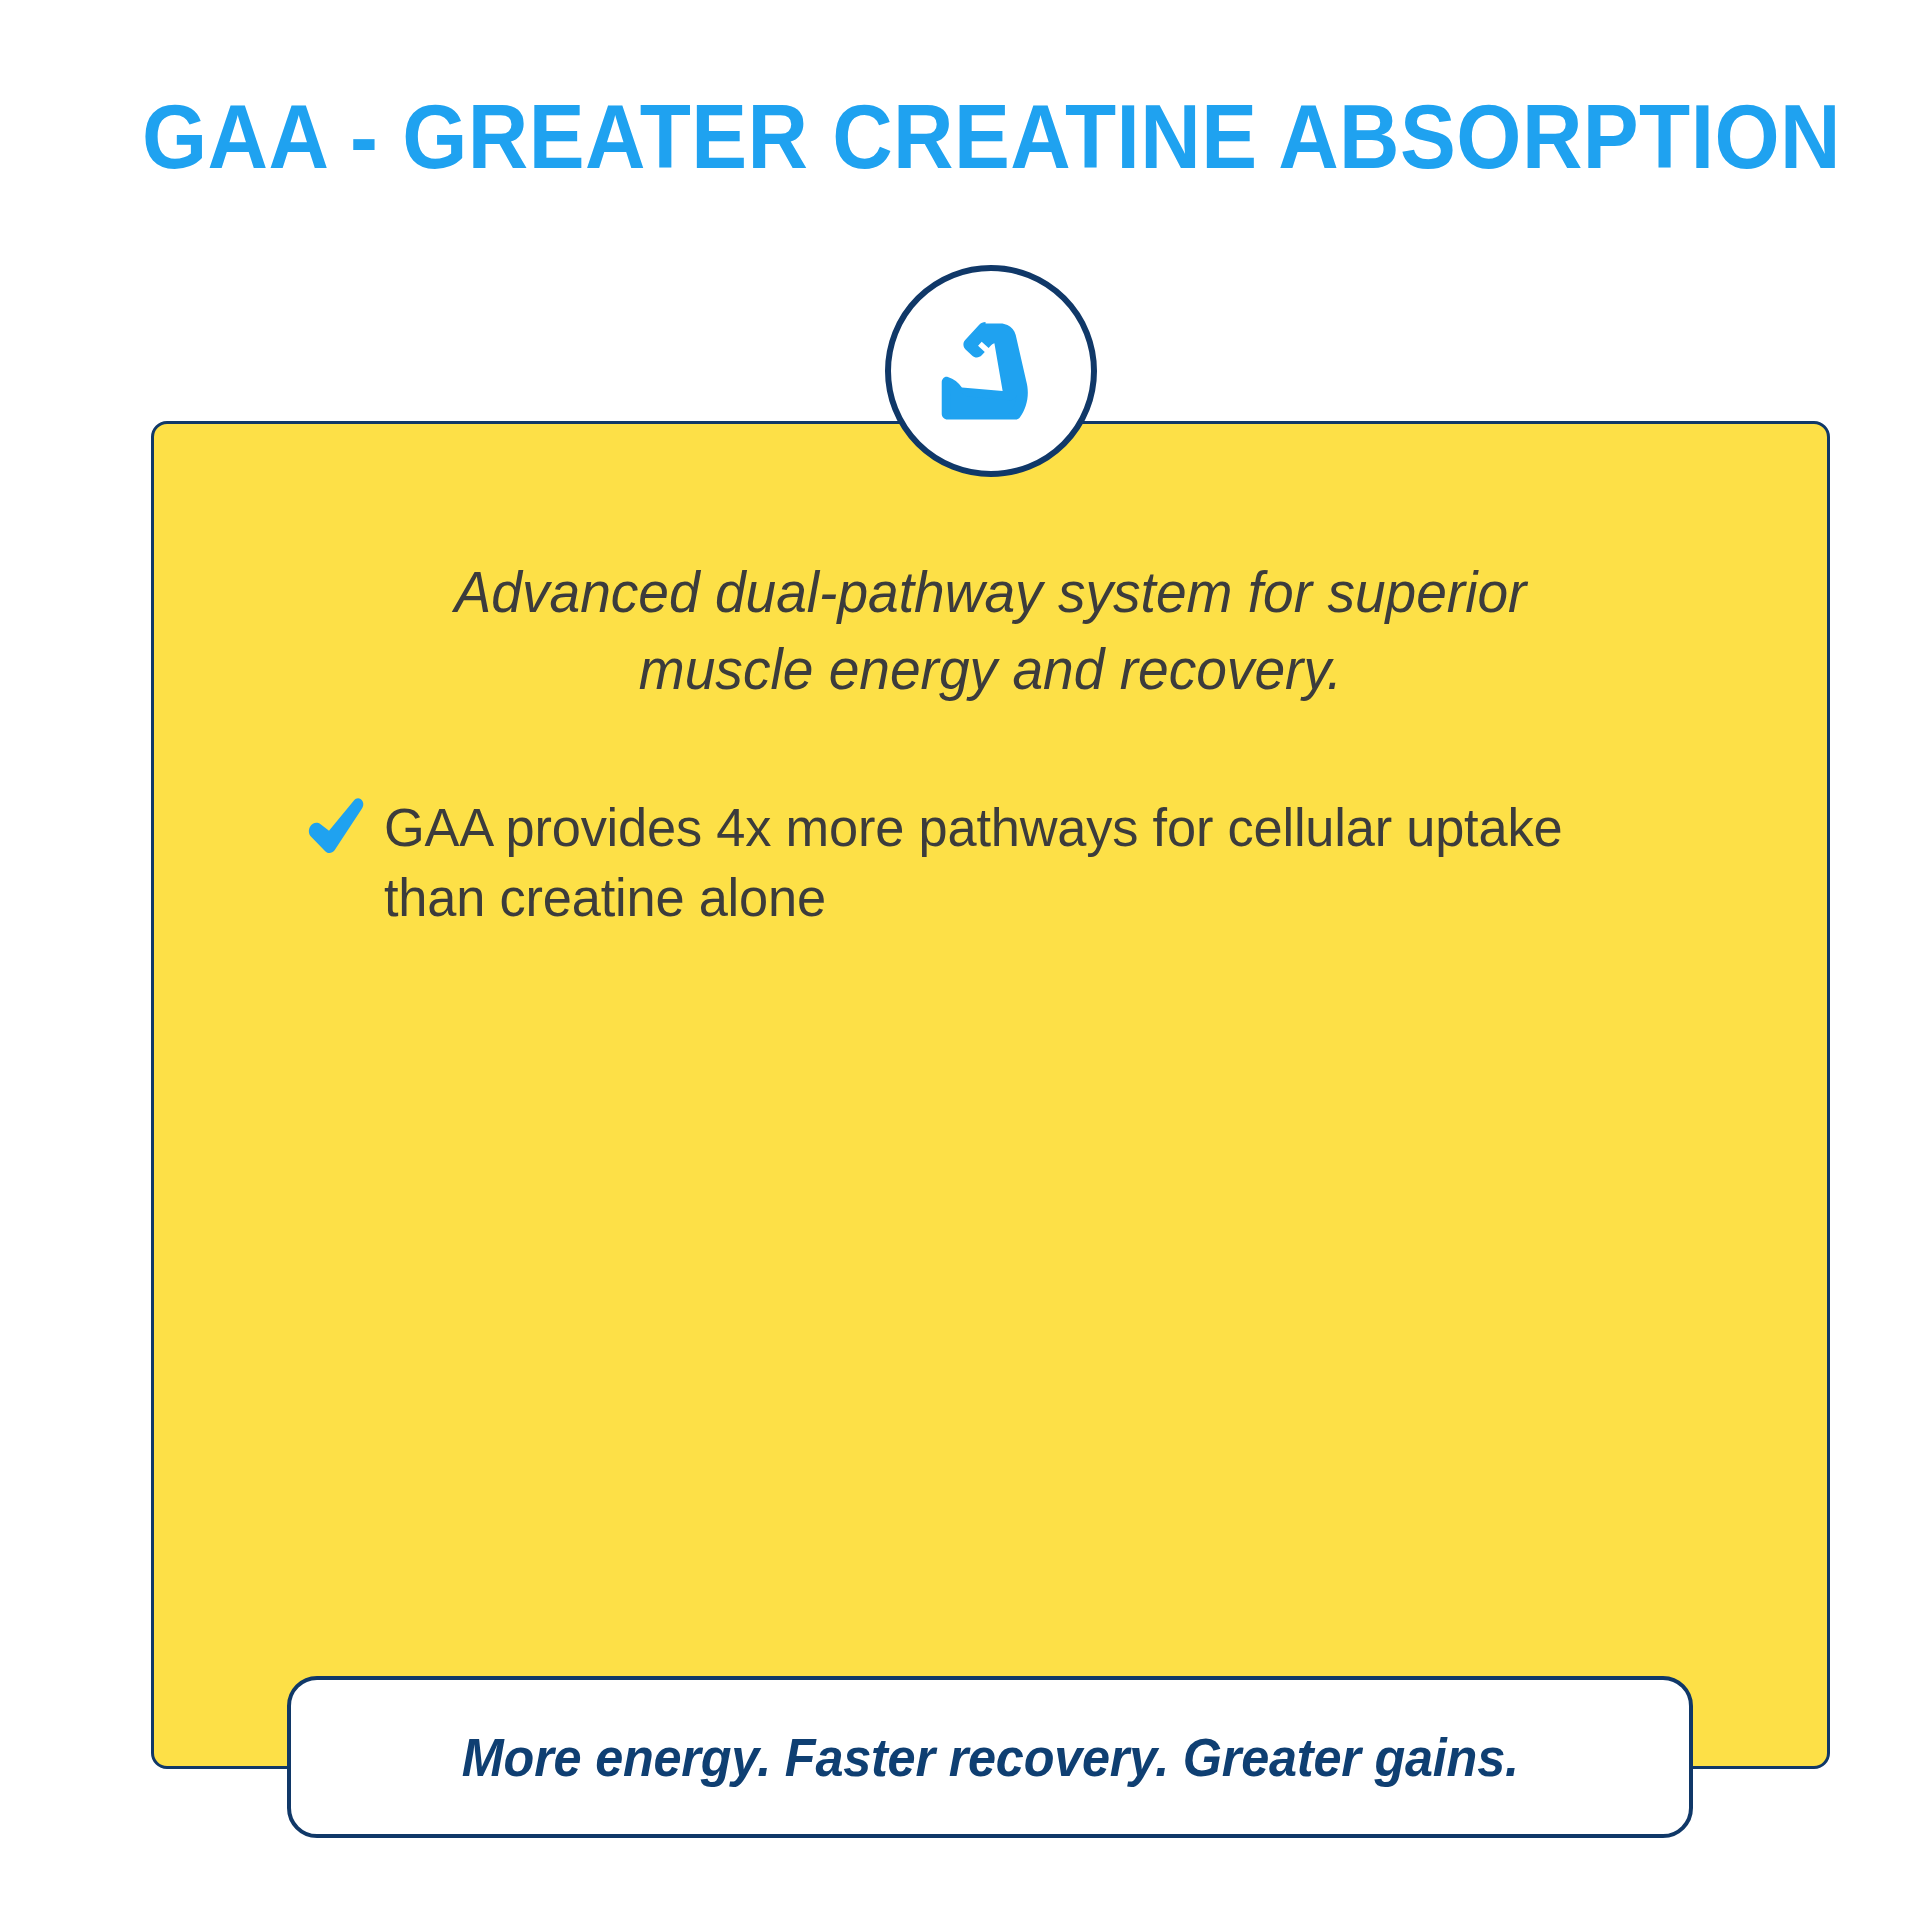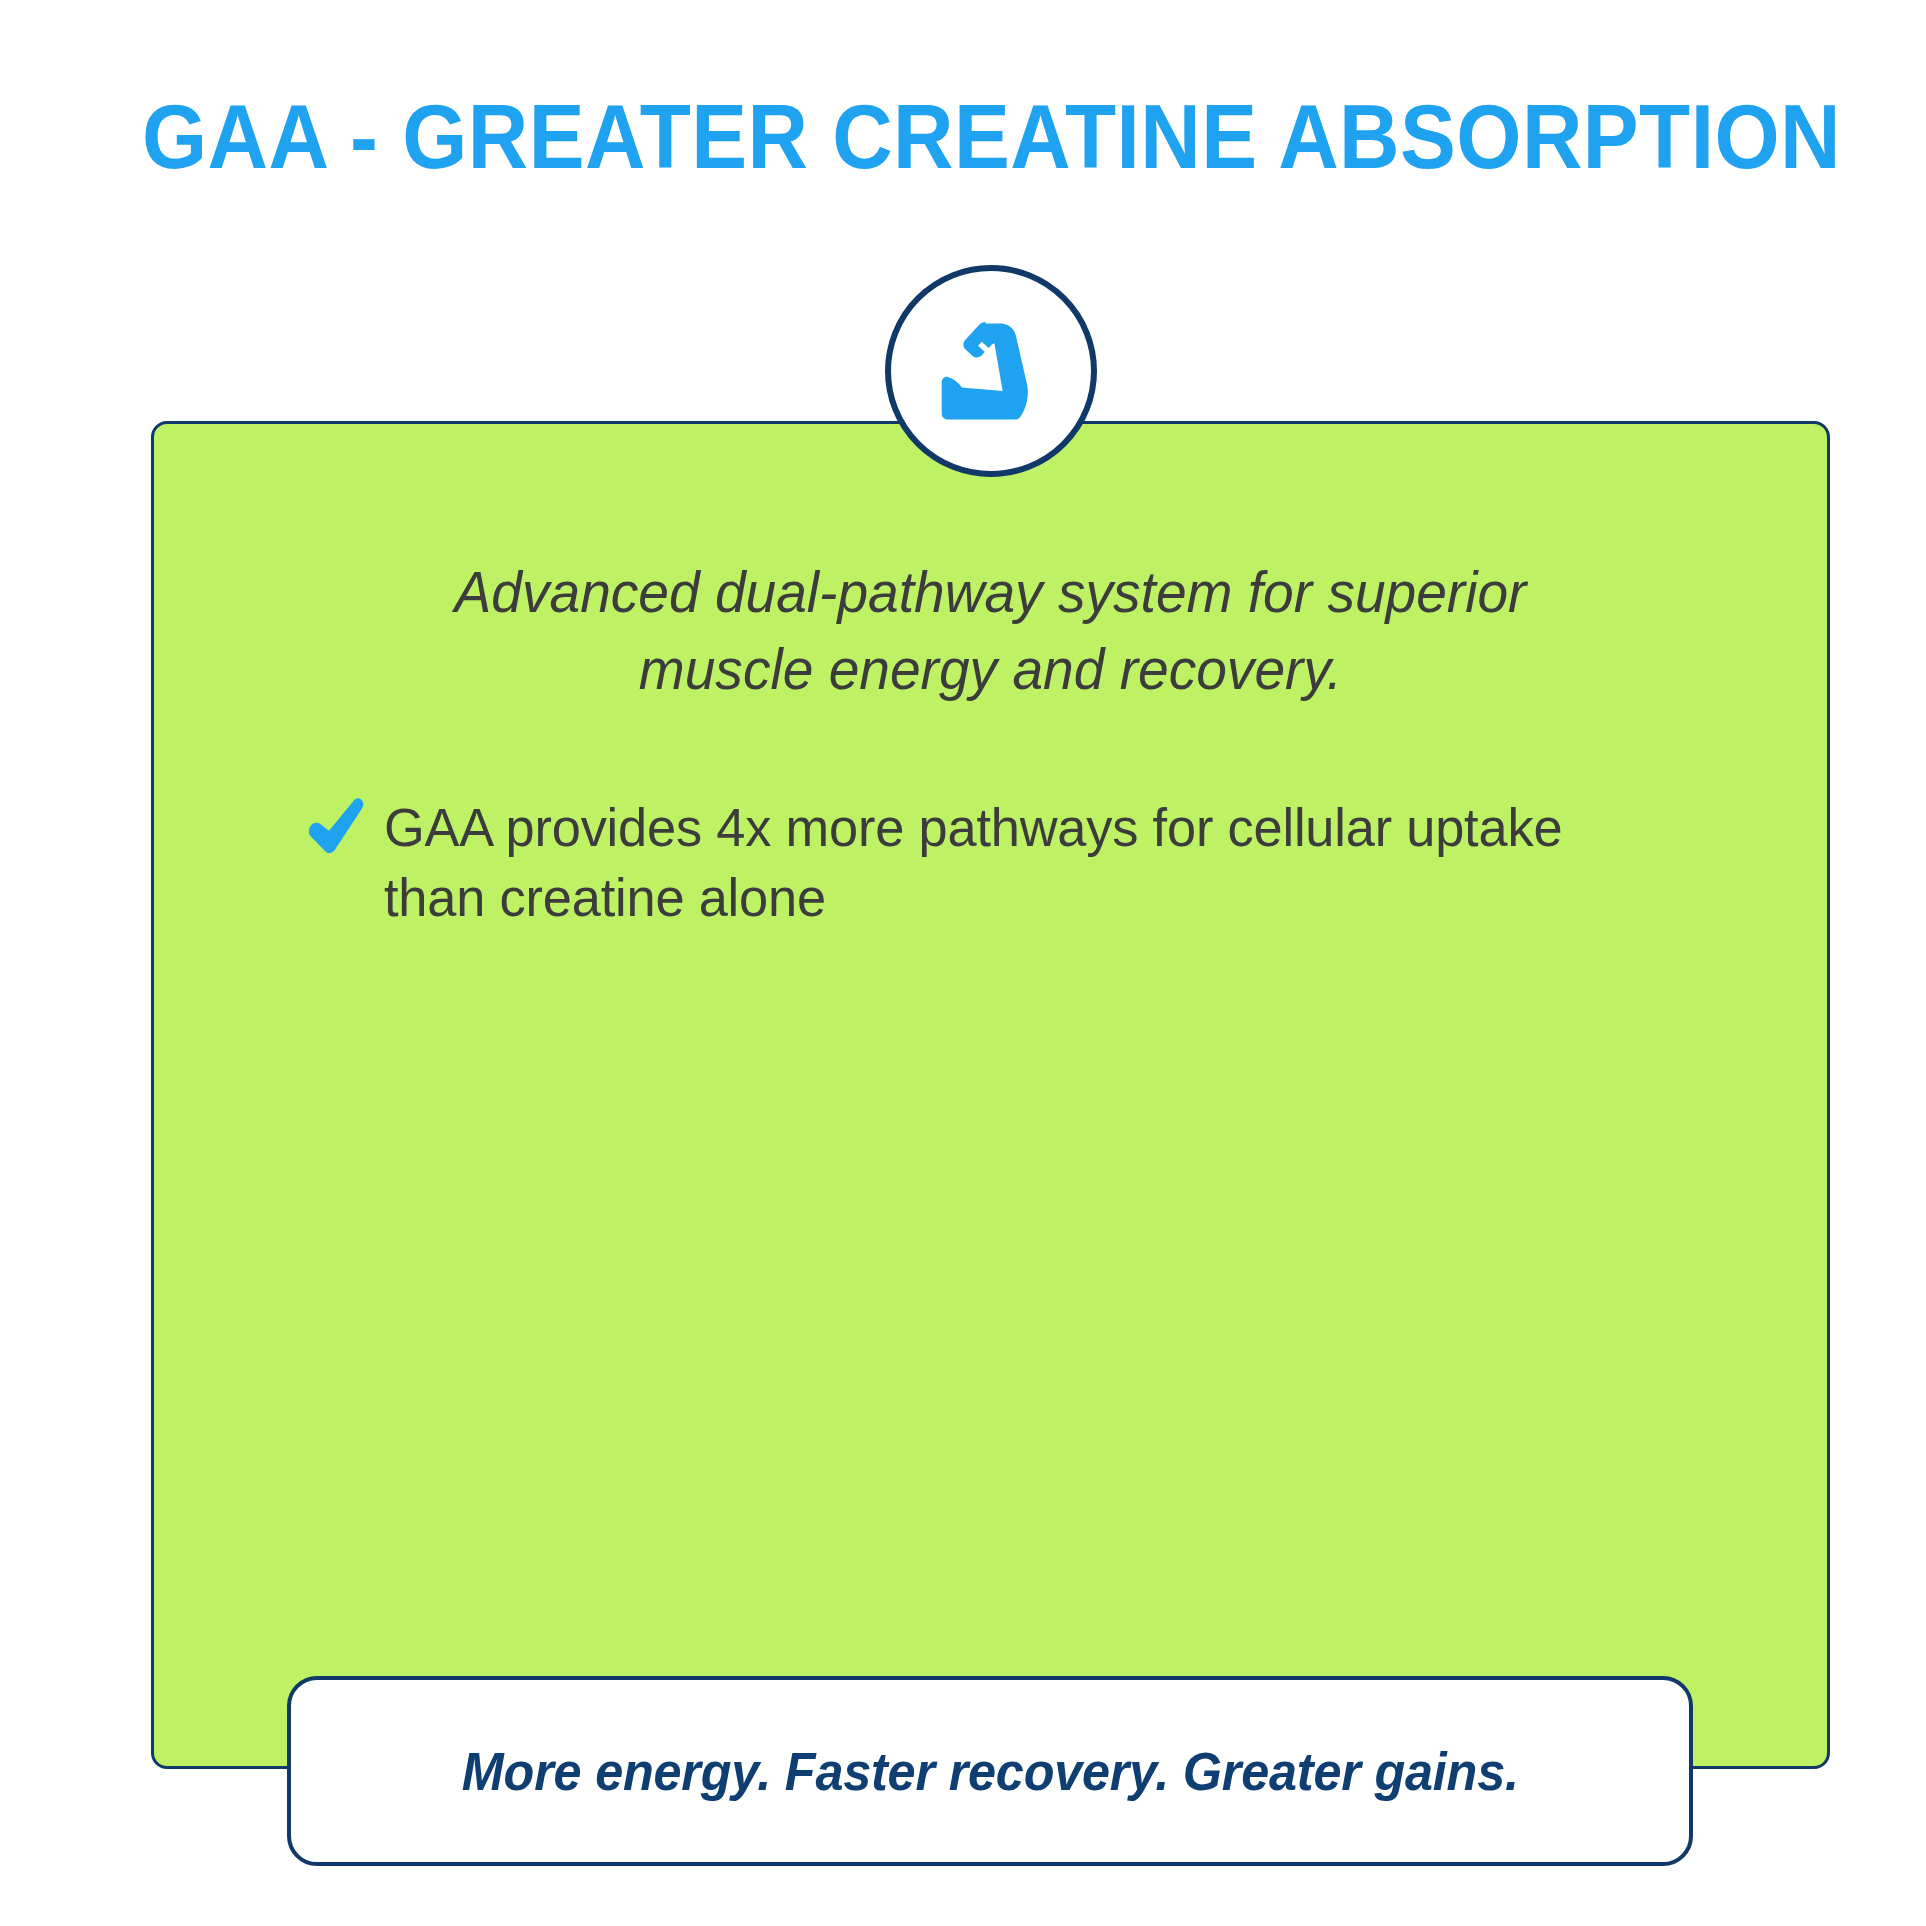--- a/index.html
+++ b/index.html
@@ -41,21 +41,21 @@
   }
 
   
   .card {
     position: absolute;
     left: 123px;
     top: 421px;
     width: 1679px;
     height: 1348px;
     box-sizing: border-box;
-    background: #bef264;
+    background: #fde047;
     border: 3px solid #103868;
     border-radius: 16px;
   }
 
   
   .medallion {
     position: absolute;
     left: 857px;
     top: 265px;
     width: 212px;
@@ -139,21 +139,21 @@
     color: #0f3f72;
     font-weight: 700;
   }
 
   
   .footer-banner {
     position: absolute;
     left: 259px;
     top: 1676px;
     width: 1406px;
-    height: 190px;
+    height: 162px;
     box-sizing: border-box;
     background: #ffffff;
     border: 4px solid #103868;
     border-radius: 30px;
     display: flex;
     align-items: center;
     justify-content: center;
     z-index: 6;
   }
   .footer-text {

